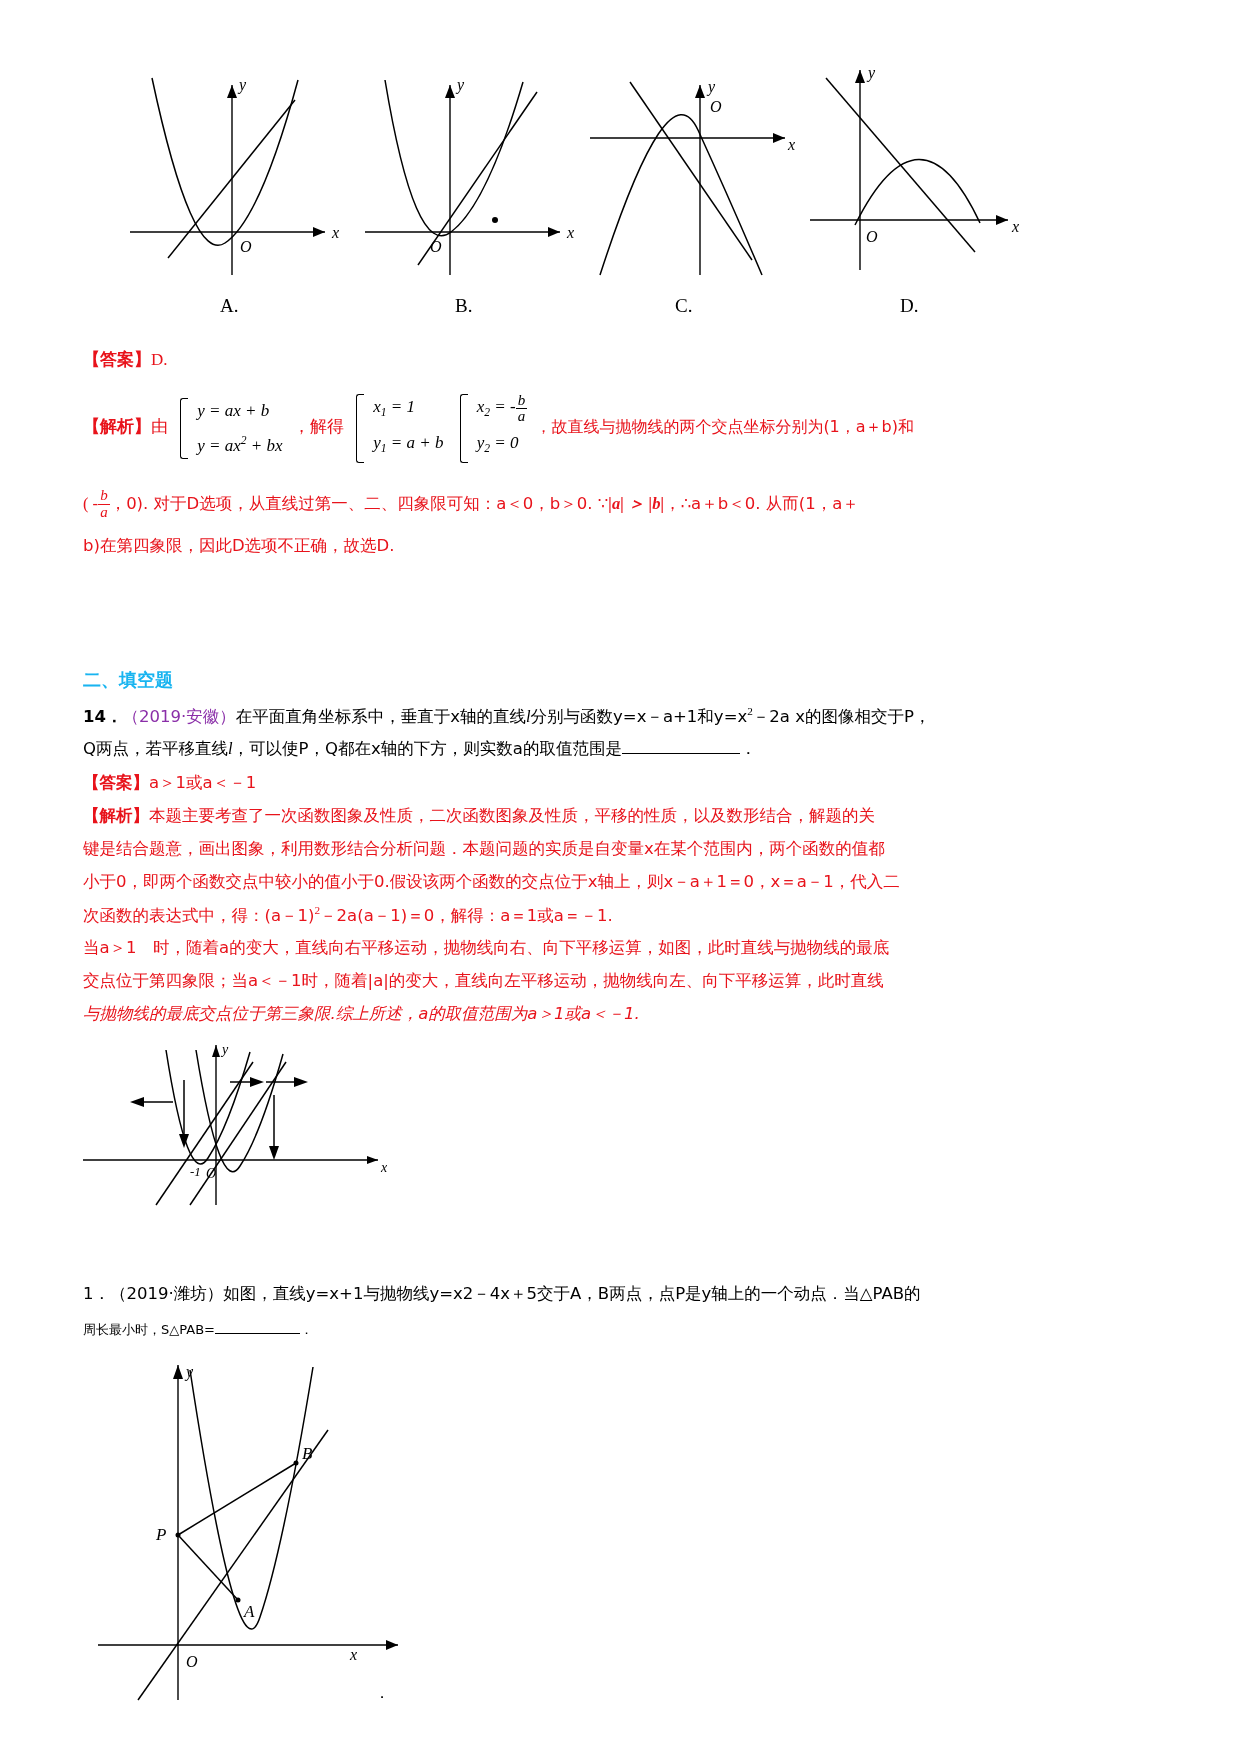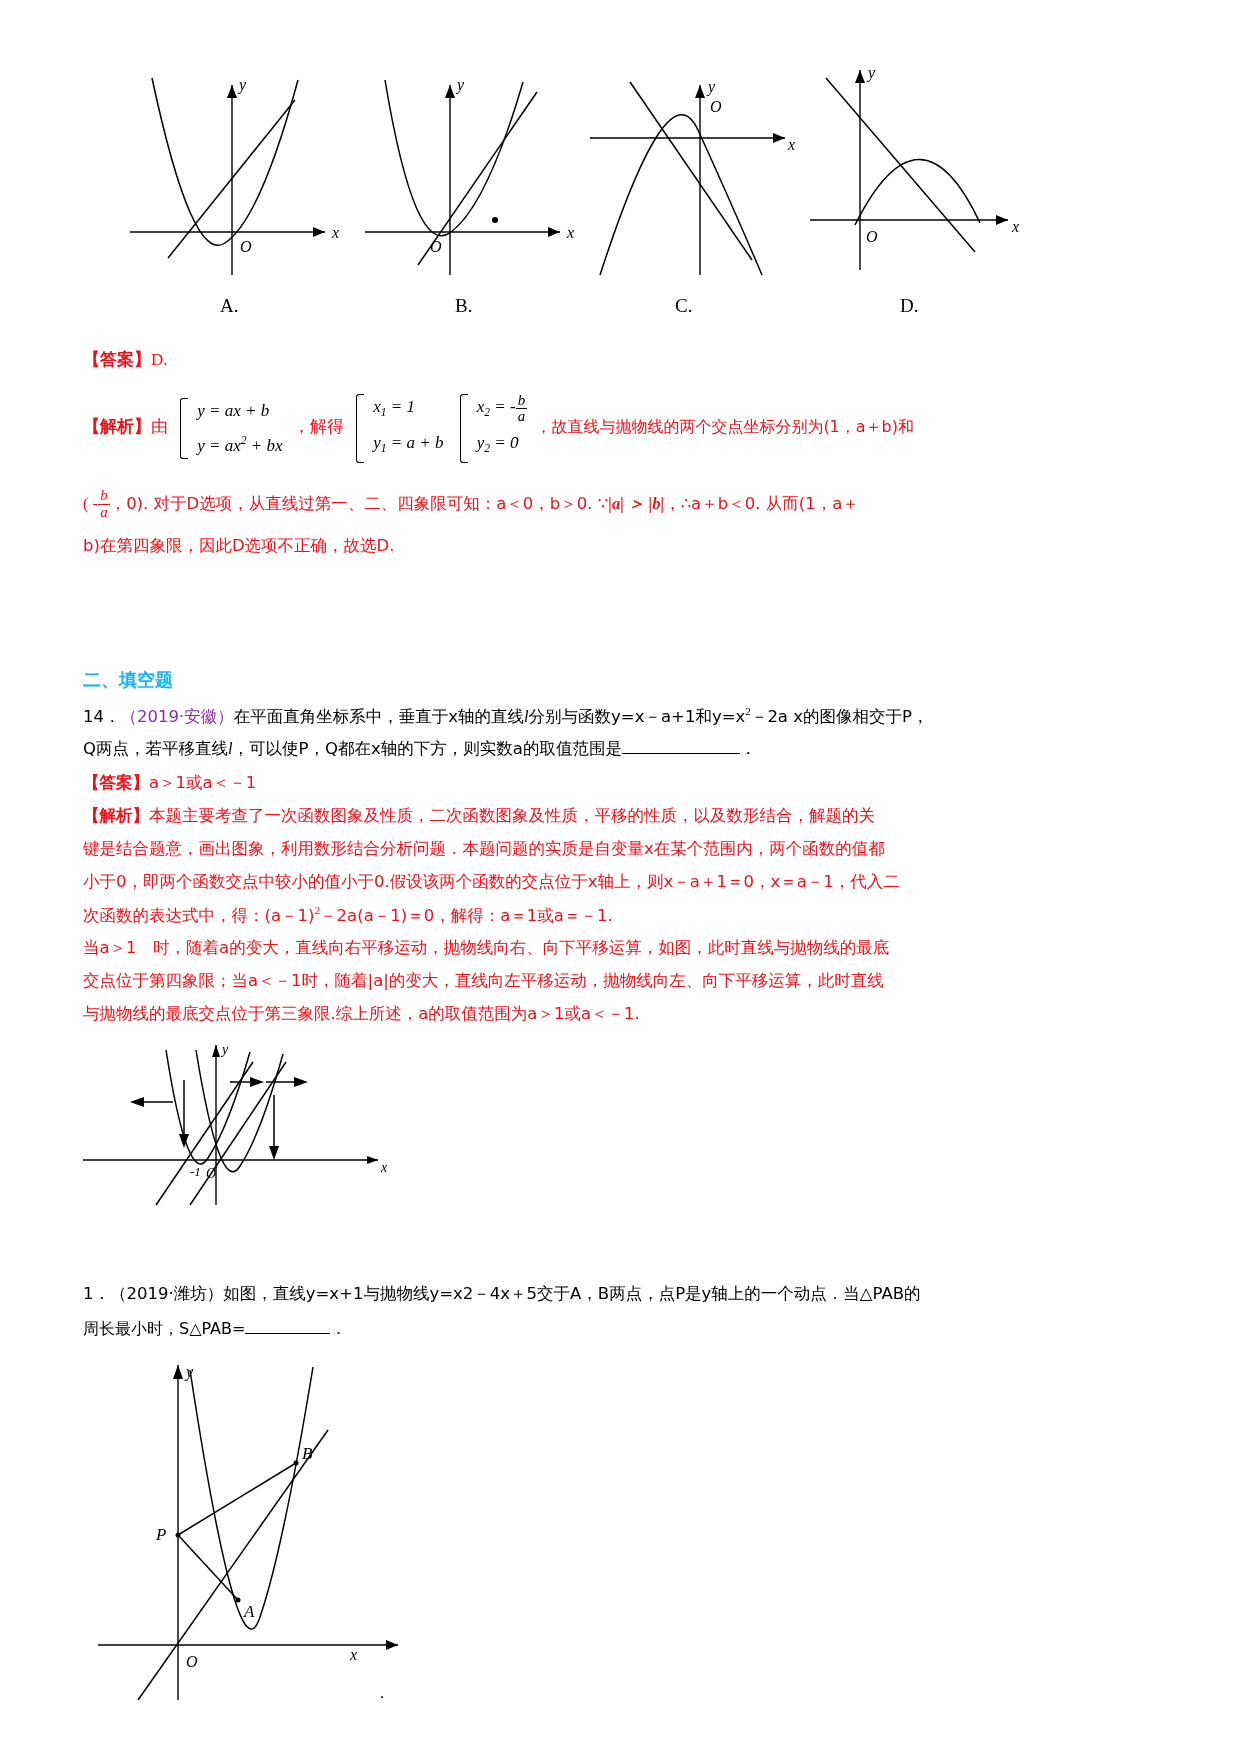--- a/index.html
+++ b/index.html
@@ -150,21 +150,21 @@
 
   <div class="blk" style="left:83px;top:535px;font-size:16.5px;">
     <span class="red cn">b)在第四象限，因此D选项不正确，故选D.</span>
   </div>
 
   <div class="blk" style="left:83px;top:668px;font-size:18px;">
     <span class="blue cn">二、填空题</span>
   </div>
 
   <div class="blk" style="left:83px;top:705px;font-size:16.5px;white-space:nowrap;">
-    <span class="cn" style="font-weight:normal;">14．</span><span class="purple cn">（2019·安徽）</span><span class="cn">在平面直角坐标系中，垂直于x轴的直线</span><span class="ital">l</span><span class="cn">分别与函数y=x－a+1和y=x</span><span class="sup">2</span><span class="cn">－2a x的图像相交于P，</span>
+    <span class="cn" style="font-weight:bold;">14．</span><span class="purple cn">（2019·安徽）</span><span class="cn">在平面直角坐标系中，垂直于x轴的直线</span><span class="ital">l</span><span class="cn">分别与函数y=x－a+1和y=x</span><span class="sup">2</span><span class="cn">－2a x的图像相交于P，</span>
   </div>
   <div class="blk" style="left:83px;top:738px;font-size:16.5px;white-space:nowrap;">
     <span class="cn">Q两点，若平移直线</span><span class="ital">l</span><span class="cn">，可以使P，Q都在x轴的下方，则实数a的取值范围是</span><span class="blankline"></span><span class="cn">．</span>
   </div>
 
   <div class="blk" style="left:83px;top:772px;font-size:16.5px;">
     <span class="redb cn">【答案】</span><span class="red cn">a＞1或a＜－1</span>
   </div>
 
   <div class="blk" style="left:83px;top:805px;font-size:16.5px;white-space:nowrap;">
@@ -178,21 +178,21 @@
   </div>
   <div class="blk" style="left:83px;top:904px;font-size:16.5px;white-space:nowrap;">
     <span class="red cn">次函数的表达式中，得：(a－1)</span><span class="red sup">2</span><span class="red cn">－2a(a－1)＝0，解得：a＝1或a＝－1.</span>
   </div>
   <div class="blk" style="left:83px;top:937px;font-size:16.5px;white-space:nowrap;">
     <span class="red cn">当a＞1　时，随着a的变大，直线向右平移运动，抛物线向右、向下平移运算，如图，此时直线与抛物线的最底</span>
   </div>
   <div class="blk" style="left:83px;top:970px;font-size:16.5px;white-space:nowrap;">
     <span class="red cn">交点位于第四象限；当a＜－1时，随着|a|的变大，直线向左平移运动，抛物线向左、向下平移运算，此时直线</span>
   </div>
-  <div class="blk" style="left:83px;top:1003px;font-size:16.5px;white-space:nowrap;">
+  <div class="blk" style="left:83px;top:1003px;font-size:16.5px;white-space:nowrap;font-style:italic;">
     <span class="red cn">与抛物线的最底交点位于第三象限.综上所述，a的取值范围为a＞1或a＜－1.</span>
   </div>
 
   <div class="blk" style="left:78px;top:1040px;">
     <svg width="320" height="170" viewBox="0 0 320 170">
 
       <line class="axis" x1="5" y1="120" x2="300" y2="120"></line>
       <polygon points="300,120 289,116 289,124" fill="#000"></polygon>
 
       <line class="axis" x1="138" y1="165" x2="138" y2="5"></line>
@@ -219,21 +219,21 @@
       <text class="ital" x="112" y="136" font-size="13">-1</text>
       <text class="ital" x="128" y="138" font-size="14">O</text>
       <text class="ital" x="303" y="132" font-size="14">x</text>
       <text class="ital" x="144" y="14" font-size="14">y</text>
     </svg>
   </div>
 
   <div class="blk" style="left:83px;top:1283px;font-size:16.5px;white-space:nowrap;">
     <span class="cn">1．</span><span class="cn">（2019·潍坊）</span><span class="cn">如图，直线y=x+1与抛物线y=x2－4x＋5交于A，B两点，点P是y轴上的一个动点．当△PAB的</span>
   </div>
-  <div class="blk" style="left:83px;top:1318px;font-size:16px;white-space:nowrap;">
+  <div class="blk" style="left:83px;top:1318px;font-size:13px;white-space:nowrap;">
     <span class="cn">周长最小时，S△PAB=</span><span class="blankline" style="width:85px;"></span><span class="cn">．</span>
   </div>
 
   <div class="blk" style="left:78px;top:1355px;">
     <svg width="360" height="365" viewBox="0 0 360 365">
 
       <line class="axis" x1="20" y1="290" x2="320" y2="290"></line>
       <polygon points="320,290 308,285 308,295" fill="#000"></polygon>
 
       <line class="axis" x1="100" y1="345" x2="100" y2="10"></line>

